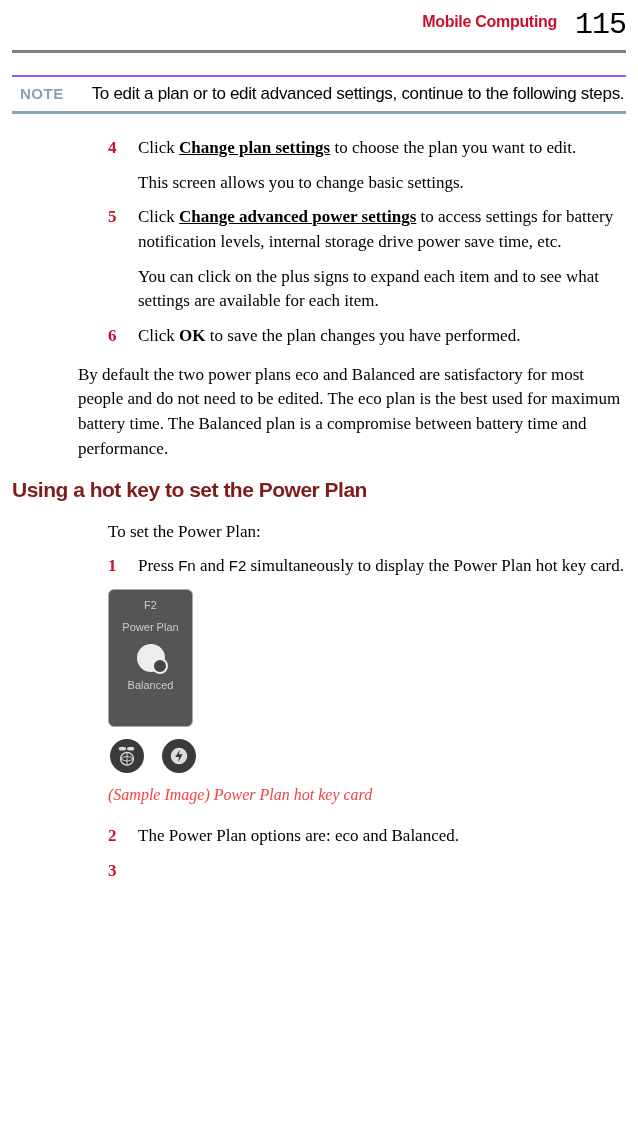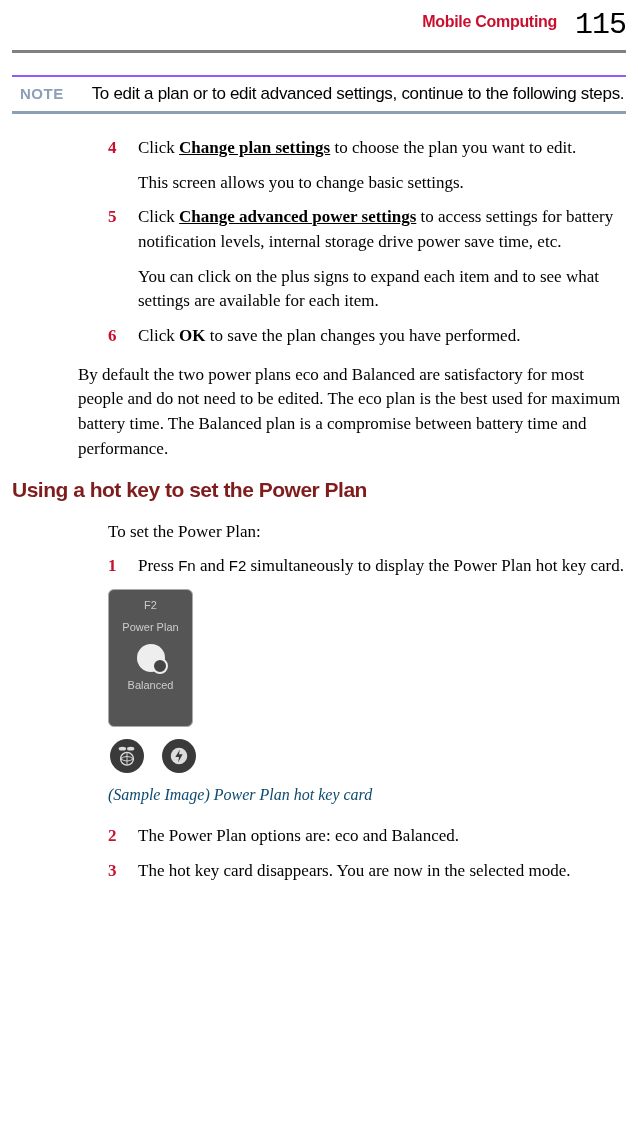--- a/index.html
+++ b/index.html
@@ -185,21 +185,21 @@
       display: flex;
       align-items: center;
       justify-content: center;
       position: relative;
     }
     .mini-icon svg {
       width: 22px;
       height: 22px;
     }
     .caption {
-      color: #0c4a6e;
+      color: #ef4444;
       font-style: italic;
       font-size: 16px;
       margin-bottom: 18px;
     }
   </style>
 </head>
 <body>
 
 <div class="header">
   <div class="header-titles">
@@ -293,17 +293,16 @@
   <div class="step">
     <div class="step-num">2</div>
     <div class="step-body">
       <p>The Power Plan options are: eco and Balanced.</p>
     </div>
   </div>
 
   <div class="step">
     <div class="step-num">3</div>
     <div class="step-body">
-      <p>The hot key card disappears. You are now in the selected mode.</p>
     </div>
   </div>
 
 </div>
 
 </body></html>

